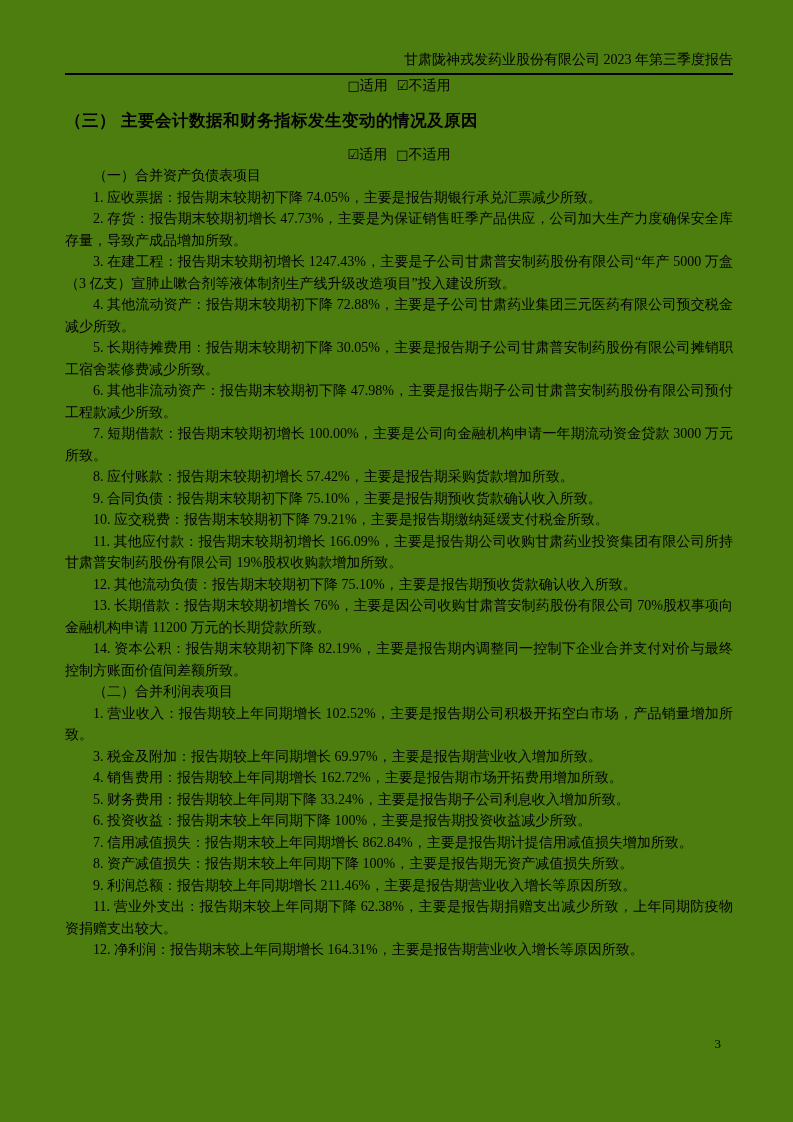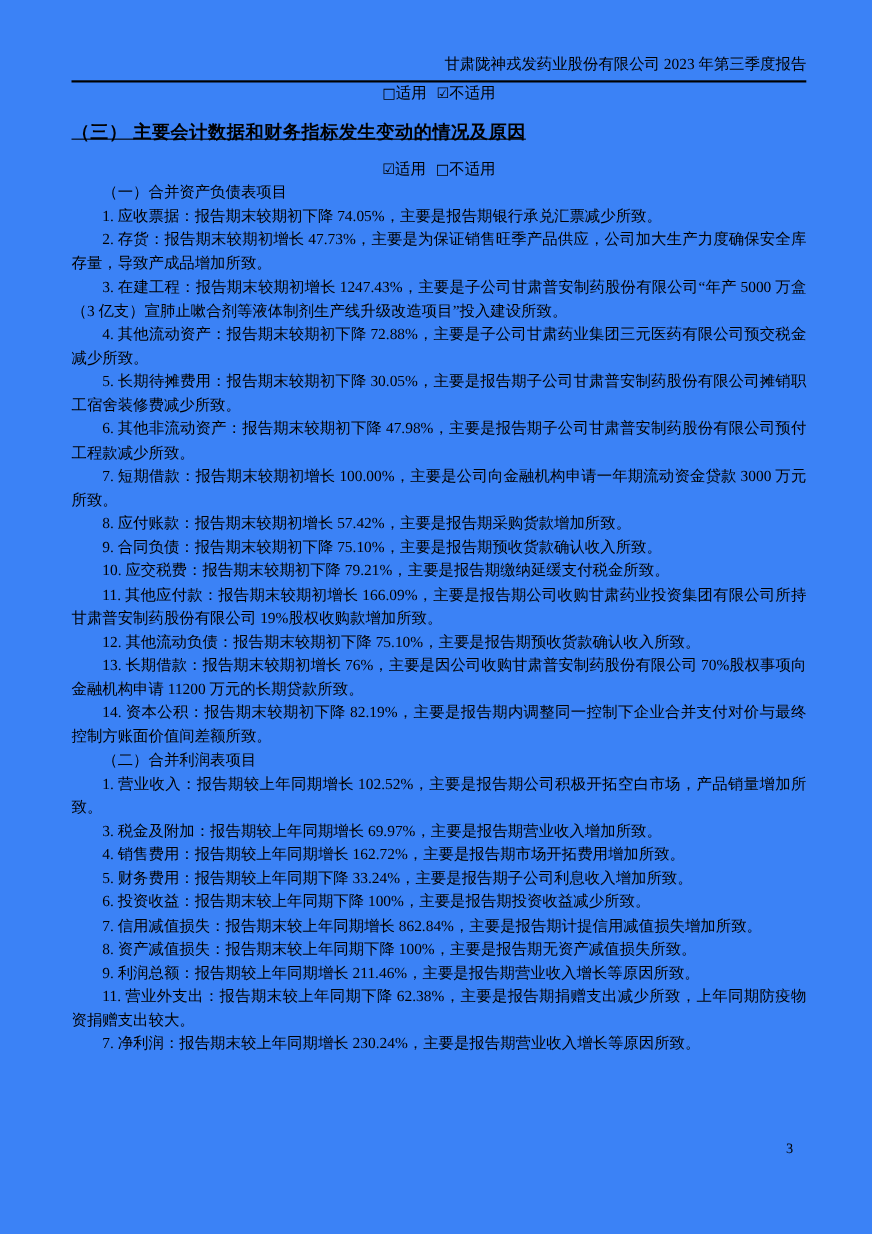--- a/index.html
+++ b/index.html
@@ -10,21 +10,21 @@
   body {
     width: 793px;
     height: 1122px;
     font-family: "Liberation Serif", "DejaVu Serif", serif;
     color: #000000;
   }
   .page {
     position: relative;
     width: 793px;
     height: 1122px;
-    background: #3b82f6;
+    background: #4d7c0f;
     overflow: hidden;
     box-sizing: border-box;
   }
   .header {
     margin: 0 60px 0 65px;
     padding-top: 52px;
     padding-bottom: 5px;
     border-bottom: 2px solid #000000;
     text-align: right;
     font-size: 14px;
@@ -53,21 +53,20 @@
     font-size: 13px;
   }
   .section-heading {
     font-family: "Liberation Sans", "DejaVu Sans", sans-serif;
     font-weight: 700;
     font-size: 16.5px;
     line-height: 24px;
     margin: 11px 0 12px 0 !important;
     text-align: left;
     letter-spacing: 0.5px;
-    text-decoration: underline;
   }
   .indent {
     text-indent: 2em;
   }
   .page-number {
     position: absolute;
     top: 1036px;
     right: 72px;
     font-size: 13px;
   }
@@ -112,19 +111,19 @@
 
     <p class="indent">1. 营业收入：报告期较上年同期增长 102.52%，主要是报告期公司积极开拓空白市场，产品销量增加所致。</p>
     <p class="indent">3. 税金及附加：报告期较上年同期增长 69.97%，主要是报告期营业收入增加所致。</p>
     <p class="indent">4. 销售费用：报告期较上年同期增长 162.72%，主要是报告期市场开拓费用增加所致。</p>
     <p class="indent">5. 财务费用：报告期较上年同期下降 33.24%，主要是报告期子公司利息收入增加所致。</p>
     <p class="indent">6. 投资收益：报告期末较上年同期下降 100%，主要是报告期投资收益减少所致。</p>
     <p class="indent">7. 信用减值损失：报告期末较上年同期增长 862.84%，主要是报告期计提信用减值损失增加所致。</p>
     <p class="indent">8. 资产减值损失：报告期末较上年同期下降 100%，主要是报告期无资产减值损失所致。</p>
     <p class="indent">9. 利润总额：报告期较上年同期增长 211.46%，主要是报告期营业收入增长等原因所致。</p>
     <p class="indent">11. 营业外支出：报告期末较上年同期下降 62.38%，主要是报告期捐赠支出减少所致，上年同期防疫物资捐赠支出较大。</p>
-    <p class="indent">7. 净利润：报告期末较上年同期增长 230.24%，主要是报告期营业收入增长等原因所致。</p>
+    <p class="indent">12. 净利润：报告期末较上年同期增长 164.31%，主要是报告期营业收入增长等原因所致。</p>
 
   </div>
 
   <div class="page-number">3</div>
 
 </div>
 
 </body></html>

